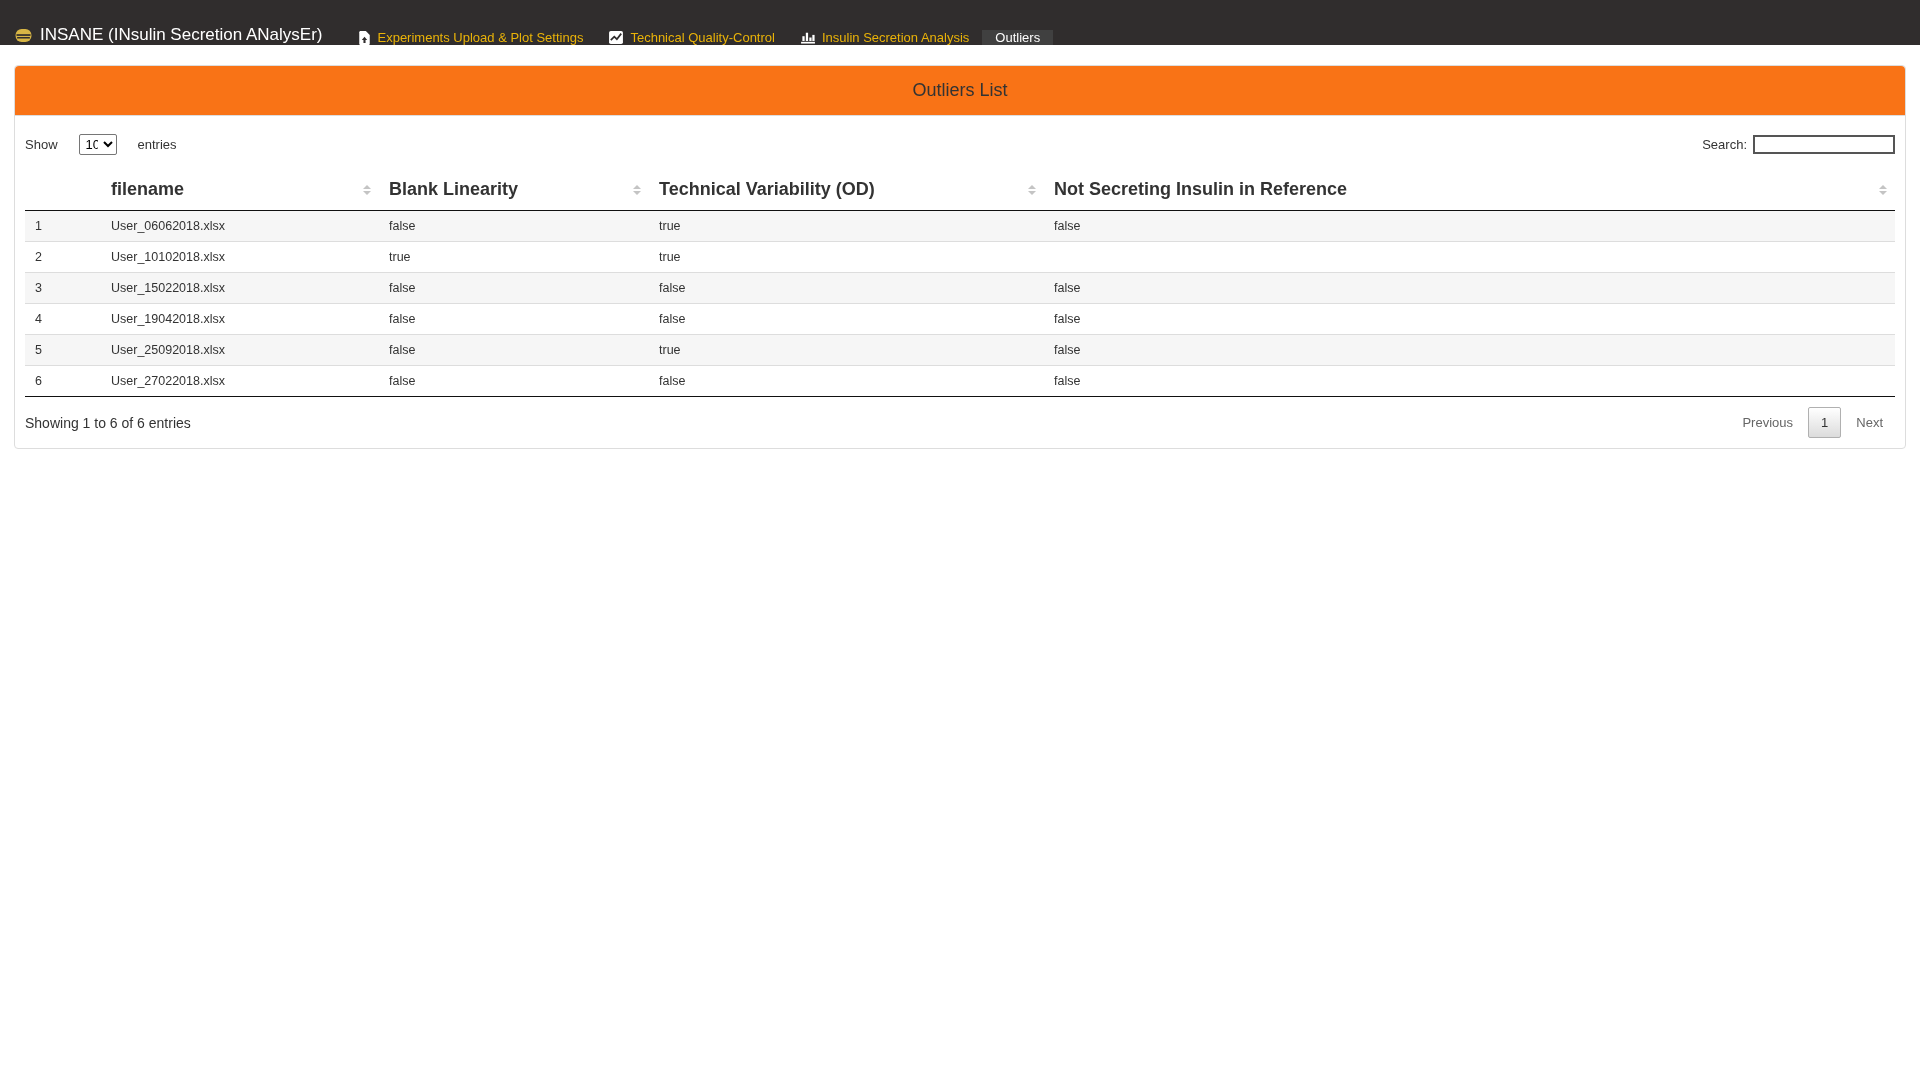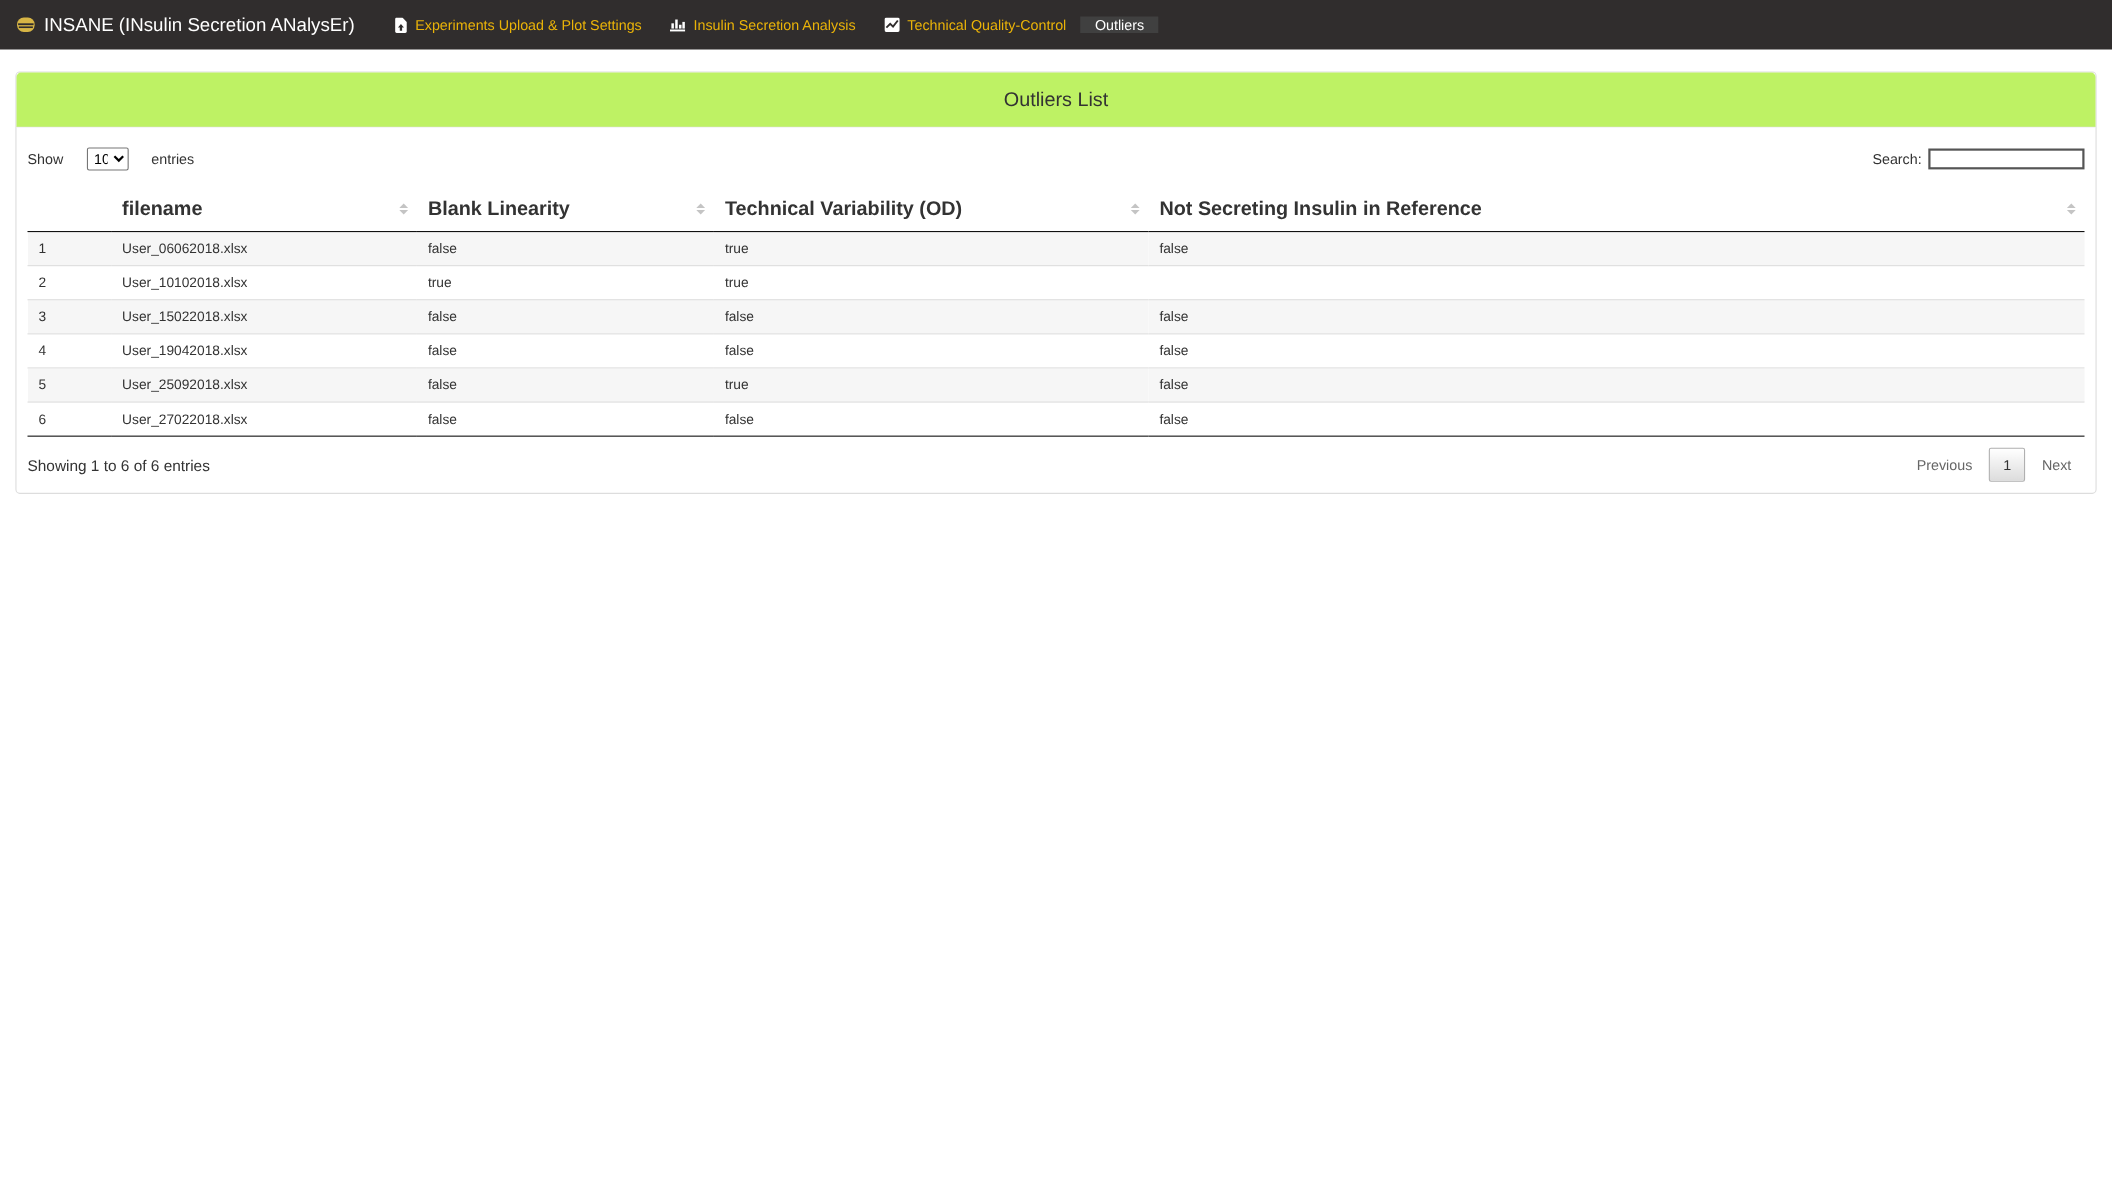--- a/index.html
+++ b/index.html
@@ -1,33 +1,33 @@
 <!DOCTYPE html>
 <html><head>
 <meta charset="utf-8">
 <style>
   * { box-sizing: border-box; }
   html, body { margin:0; padding:0; background:#fff; min-height:1080px;
     font-family:"Liberation Sans","DejaVu Sans",sans-serif; color:#333; }
 
   
-  .navbar { height:45px; background:#302d2d; display:flex; align-items:center; padding:0 0 0 15px; }
+  .navbar { height:45px; background:#302d2d; display:flex; align-items:flex-end; padding:0 0 0 15px; }
   .brand { display:flex; align-items:center; gap:8px; color:#fff; font-size:17px;
     margin-right:24px; white-space:nowrap; cursor:pointer; }
   .brand-icon svg { display:block; }
   .nav-tabs { display:flex; list-style:none; margin:0; padding:0; }
   .nav-tabs li { display:flex; align-items:center; gap:7px; padding:0 13px;
     color:#eab308; font-size:13px; cursor:pointer; white-space:nowrap; }
   .nav-tabs li.active { background:#404040; color:#fff; }
   .tab-icon svg { display:block; }
 
   
   .container { padding:0 14px; }
   .panel { margin-top:20px; border:1px solid #ddd; border-radius:4px; background:#fff; }
-  .panel-heading { background:#bef264; border-bottom:1px solid #ddd;
+  .panel-heading { background:#f97316; border-bottom:1px solid #ddd;
     border-radius:4px 4px 0 0; padding:14px 15px; text-align:center;
     font-size:18px; color:#333; }
   .panel-body { padding:10px; }
 
   
   .dt-controls { display:flex; justify-content:space-between; align-items:center;
     margin:8px 0 14px; font-size:13px; color:#333; }
   .dt-length { display:flex; align-items:center; }
   .dt-length select { border:1px solid #767676; border-radius:2px; background:#fff;
     font-size:13px; padding:1px 2px; margin:0 21px; width:38px; }
@@ -81,37 +81,37 @@
           <svg width="11" height="14" viewBox="0 0 12 16">
             <path fill="#ffffff" d="M7.5 0H1.5C.7 0 0 .7 0 1.5v13C0 15.3.7 16 1.5 16h9c.8 0 1.5-.7 1.5-1.5V4.5L7.5 0z"></path>
             <path fill="#302d2d" d="M6 6.6l3.1 3.6H7.2v3.4H4.8v-3.4H2.9L6 6.6z"></path>
           </svg>
         </span>
         <span>Experiments Upload &amp; Plot Settings</span>
       </li>
       <li class="">
         <span class="tab-icon">
           <svg width="14" height="13" viewBox="0 0 16 15">
+            <rect x="0" y="0" width="16" height="15" rx="2" fill="#ffffff"></rect>
+            <path fill="none" stroke="#302d2d" stroke-width="2" d="M2 10.5l4-4 3 3 5-6.5"></path>
+          </svg>
+        </span>
+        <span>Technical Quality-Control</span>
+      </li>
+      <li class="">
+        <span class="tab-icon">
+          <svg width="14" height="13" viewBox="0 0 16 15">
             <rect x="0" y="12.5" width="16" height="2" fill="#ffffff"></rect>
             <rect x="1.5" y="6" width="2.6" height="5.5" fill="#ffffff"></rect>
             <rect x="5.5" y="2" width="2.6" height="9.5" fill="#ffffff"></rect>
             <rect x="9.5" y="7.5" width="2.6" height="4" fill="#ffffff"></rect>
             <rect x="13" y="4.5" width="2.6" height="7" fill="#ffffff"></rect>
           </svg>
         </span>
         <span>Insulin Secretion Analysis</span>
-      </li>
-      <li class="">
-        <span class="tab-icon">
-          <svg width="14" height="13" viewBox="0 0 16 15">
-            <rect x="0" y="0" width="16" height="15" rx="2" fill="#ffffff"></rect>
-            <path fill="none" stroke="#302d2d" stroke-width="2" d="M2 10.5l4-4 3 3 5-6.5"></path>
-          </svg>
-        </span>
-        <span>Technical Quality-Control</span>
       </li>
       <li class="active">
         <span>Outliers</span>
       </li>
     </ul>
 </nav>
 
 <div class="container">
   <div class="panel">
     <div class="panel-heading">

